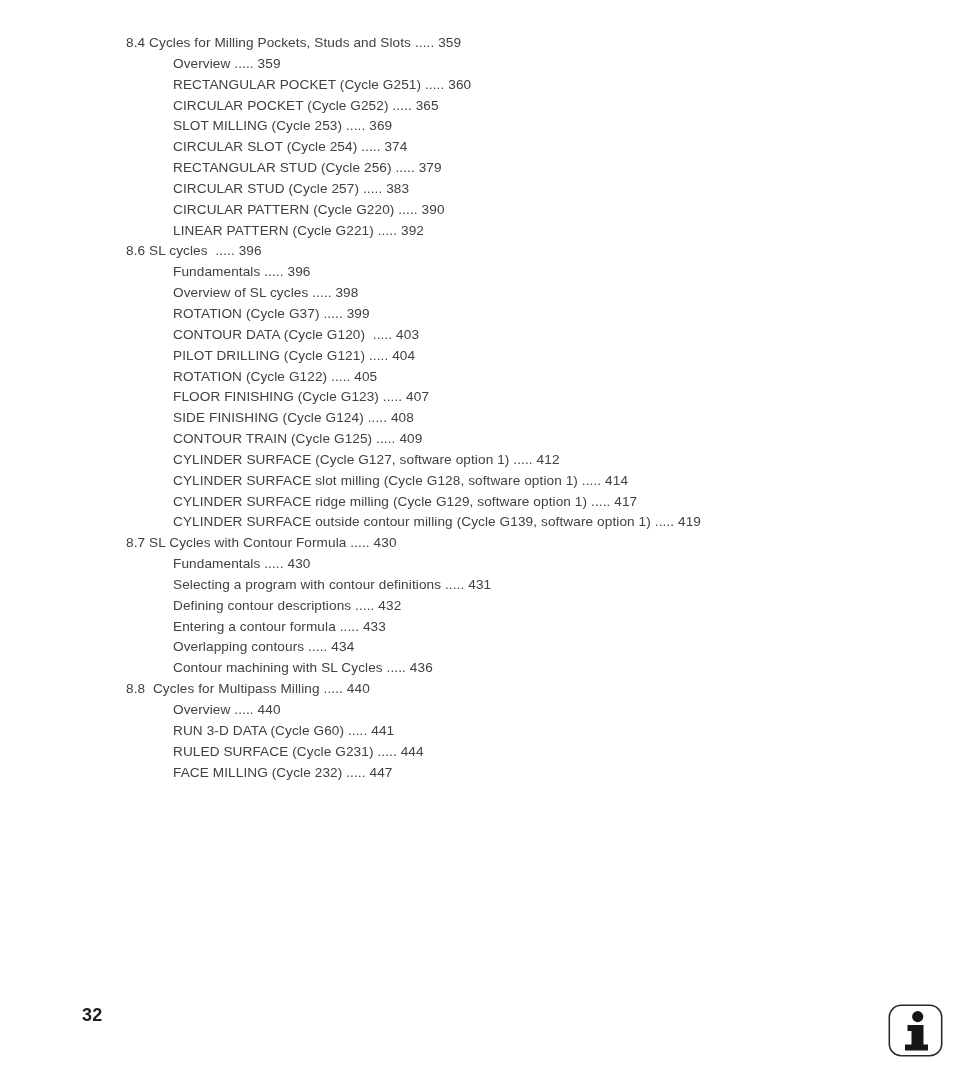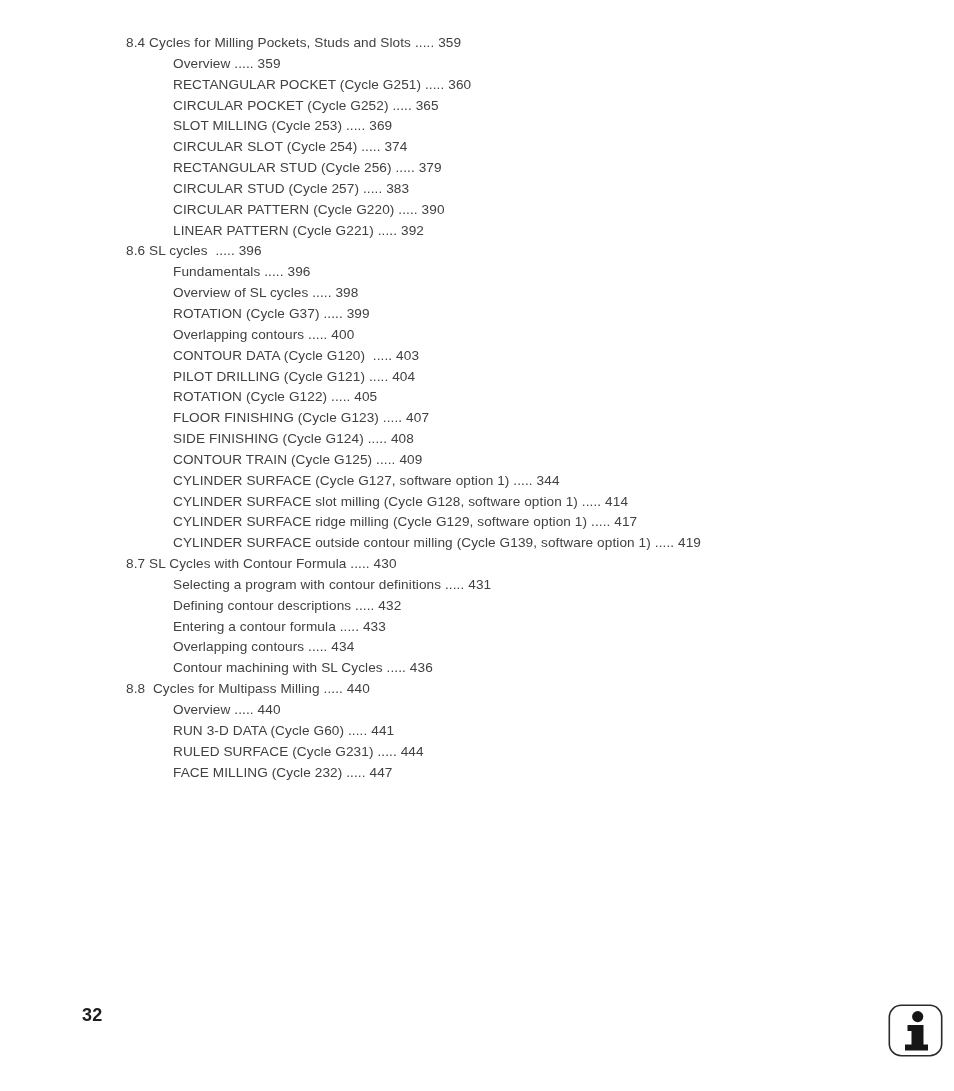--- a/index.html
+++ b/index.html
@@ -58,32 +58,32 @@
     <div class="toc-item">SLOT MILLING (Cycle 253) ..... 369</div>
     <div class="toc-item">CIRCULAR SLOT (Cycle 254) ..... 374</div>
     <div class="toc-item">RECTANGULAR STUD (Cycle 256) ..... 379</div>
     <div class="toc-item">CIRCULAR STUD (Cycle 257) ..... 383</div>
     <div class="toc-item">CIRCULAR PATTERN (Cycle G220) ..... 390</div>
     <div class="toc-item">LINEAR PATTERN (Cycle G221) ..... 392</div>
     <div class="toc-heading">8.6 SL cycles  ..... 396</div>
     <div class="toc-item">Fundamentals ..... 396</div>
     <div class="toc-item">Overview of SL cycles ..... 398</div>
     <div class="toc-item">ROTATION (Cycle G37) ..... 399</div>
-    <div class="toc-item">Overlapping contours ..... 400</div>
     <div class="toc-item">CONTOUR DATA (Cycle G120)  ..... 403</div>
     <div class="toc-item">PILOT DRILLING (Cycle G121) ..... 404</div>
     <div class="toc-item">ROTATION (Cycle G122) ..... 405</div>
     <div class="toc-item">FLOOR FINISHING (Cycle G123) ..... 407</div>
     <div class="toc-item">SIDE FINISHING (Cycle G124) ..... 408</div>
     <div class="toc-item">CONTOUR TRAIN (Cycle G125) ..... 409</div>
-    <div class="toc-item">CYLINDER SURFACE (Cycle G127, software option 1) ..... 344</div>
+    <div class="toc-item">CYLINDER SURFACE (Cycle G127, software option 1) ..... 412</div>
     <div class="toc-item">CYLINDER SURFACE slot milling (Cycle G128, software option 1) ..... 414</div>
     <div class="toc-item">CYLINDER SURFACE ridge milling (Cycle G129, software option 1) ..... 417</div>
     <div class="toc-item">CYLINDER SURFACE outside contour milling (Cycle G139, software option 1) ..... 419</div>
     <div class="toc-heading">8.7 SL Cycles with Contour Formula ..... 430</div>
+    <div class="toc-item">Fundamentals ..... 430</div>
     <div class="toc-item">Selecting a program with contour definitions ..... 431</div>
     <div class="toc-item">Defining contour descriptions ..... 432</div>
     <div class="toc-item">Entering a contour formula ..... 433</div>
     <div class="toc-item">Overlapping contours ..... 434</div>
     <div class="toc-item">Contour machining with SL Cycles ..... 436</div>
     <div class="toc-heading">8.8  Cycles for Multipass Milling ..... 440</div>
     <div class="toc-item">Overview ..... 440</div>
     <div class="toc-item">RUN 3-D DATA (Cycle G60) ..... 441</div>
     <div class="toc-item">RULED SURFACE (Cycle G231) ..... 444</div>
     <div class="toc-item">FACE MILLING (Cycle 232) ..... 447</div>

